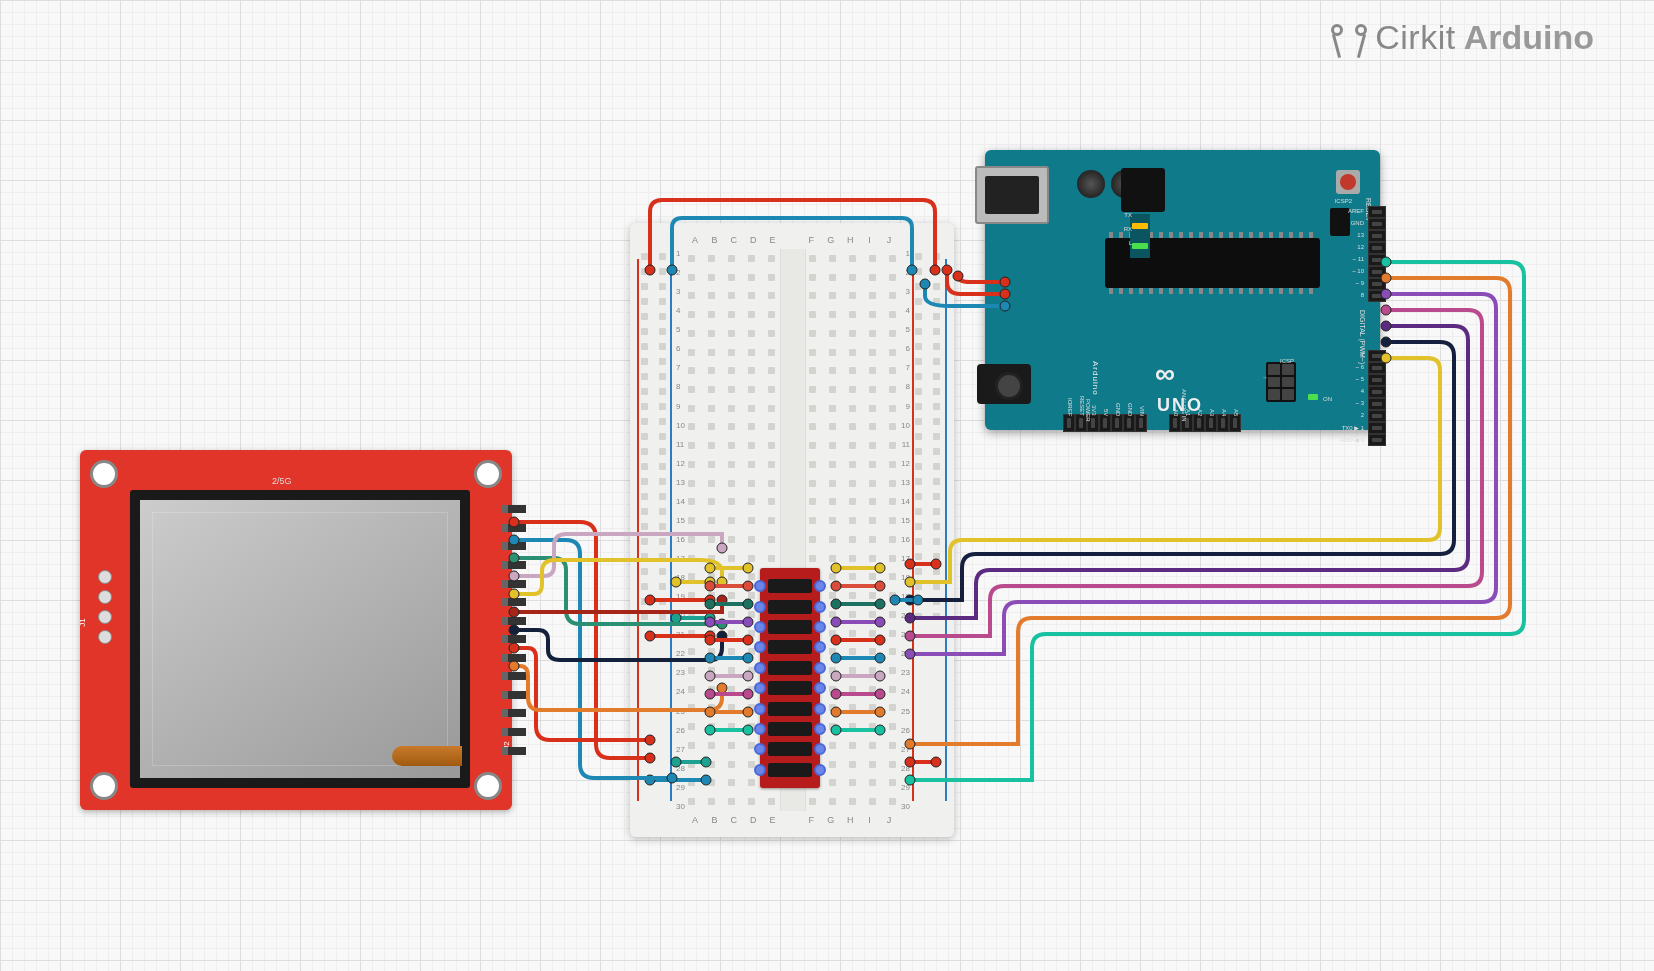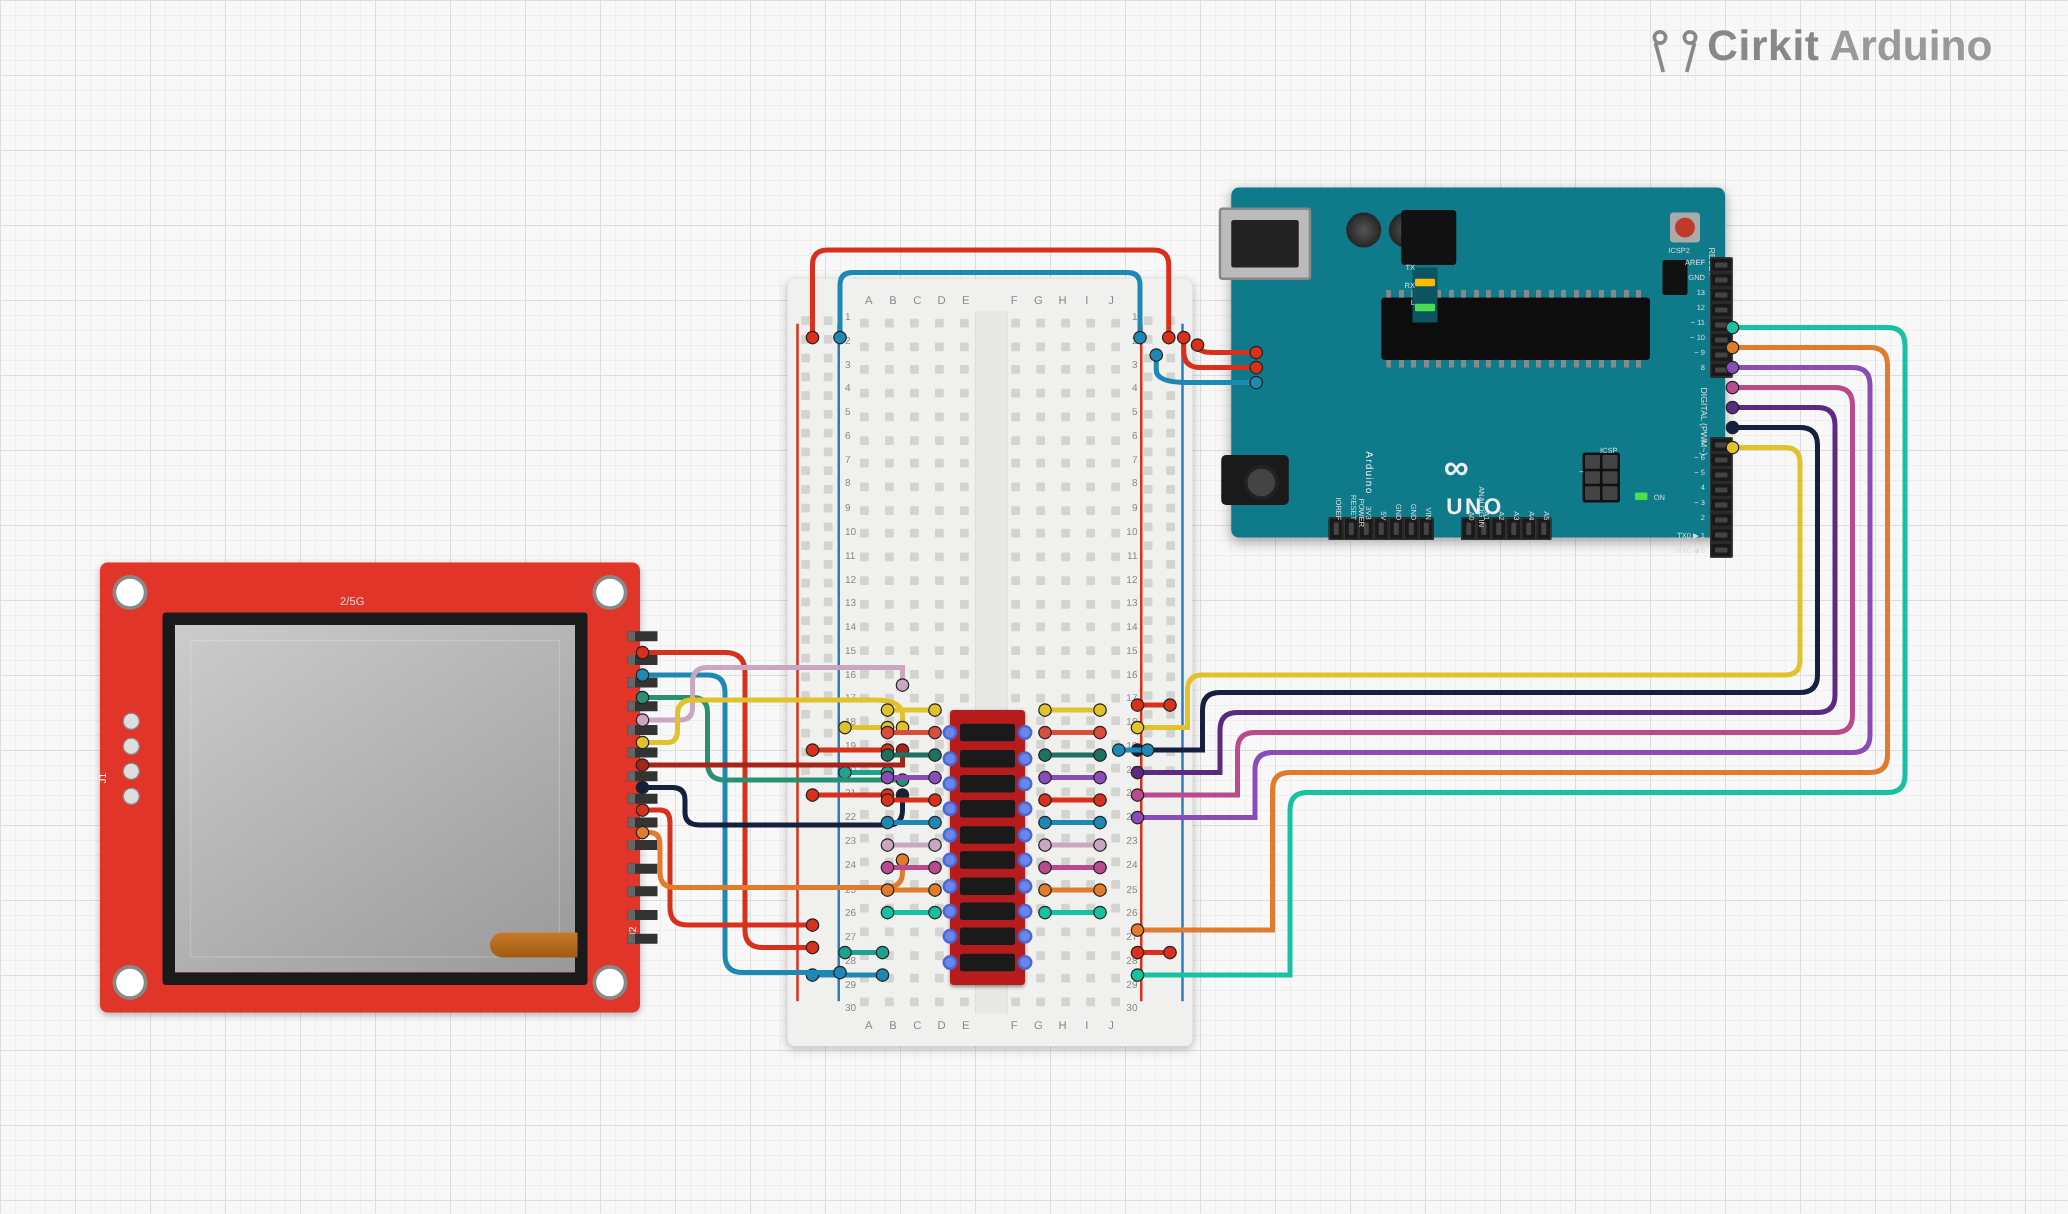--- a/index.html
+++ b/index.html
@@ -1,19 +1,19 @@
 <!DOCTYPE html>
 <html><head>
 <meta charset="utf-8">
 <style>
 body{margin:0;font-family:Arial,Helvetica,sans-serif;background:#f5f5f5;width:1654px;height:971px;position:relative;overflow:hidden}
 .grid{position:absolute;inset:0;background-image:linear-gradient(#eee 1px,transparent 1px),linear-gradient(90deg,#eee 1px,transparent 1px);background-size:12px 12px;background-color:#f8f8f8}
 .grid::after{content:"";position:absolute;inset:0;background-image:linear-gradient(#ddd 1px,transparent 1px),linear-gradient(90deg,#ddd 1px,transparent 1px);background-size:60px 60px}
 .logo{position:absolute;top:18px;right:60px;font-size:34px;color:#888;font-weight:400;display:flex;align-items:center;gap:8px}
-.logo .brand{font-weight:700;letter-spacing:.5px}
+.logo .brand{font-weight:400;letter-spacing:.5px}
 .logo .product{font-weight:700;color:#999}
 .logo-icon{width:36px;height:32px;position:relative}
 .logo-icon::before,.logo-icon::after{content:"";position:absolute;border:3px solid #888;border-radius:50%}
 .logo-icon::before{width:6px;height:6px;top:2px;left:0}
 .logo-icon::after{width:6px;height:6px;top:2px;right:0}
 .logo-icon span{position:absolute;width:3px;height:24px;background:#888;left:4px;top:12px;transform:rotate(-15deg)}
 .logo-icon span:nth-child(2){left:auto;right:4px;transform:rotate(15deg)}
 .display-module{position:absolute;width:432px;height:360px;left:80px;top:450px;background:#e03528;border-radius:6px;box-shadow:0 2px 6px rgba(0,0,0,.3)}
 .display-module .screen{position:absolute;left:50px;top:40px;width:320px;height:278px;background:linear-gradient(145deg,#ccc,#999);border:10px solid #1a1a1a;border-radius:3px}
 .display-module .screen::after{content:"";position:absolute;inset:12px;border:1px solid rgba(255,255,255,.2)}

